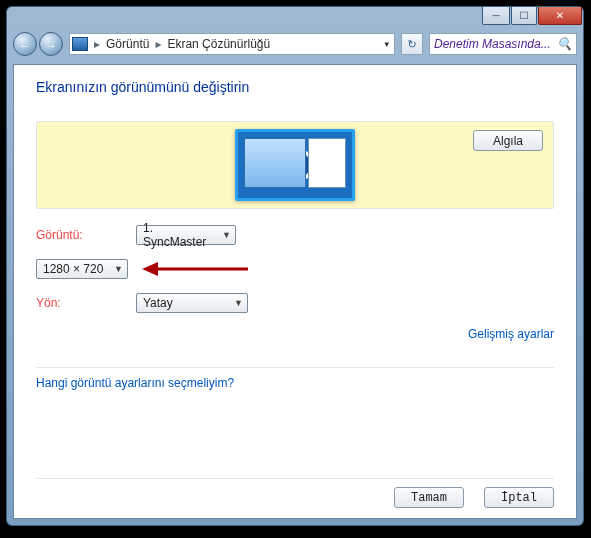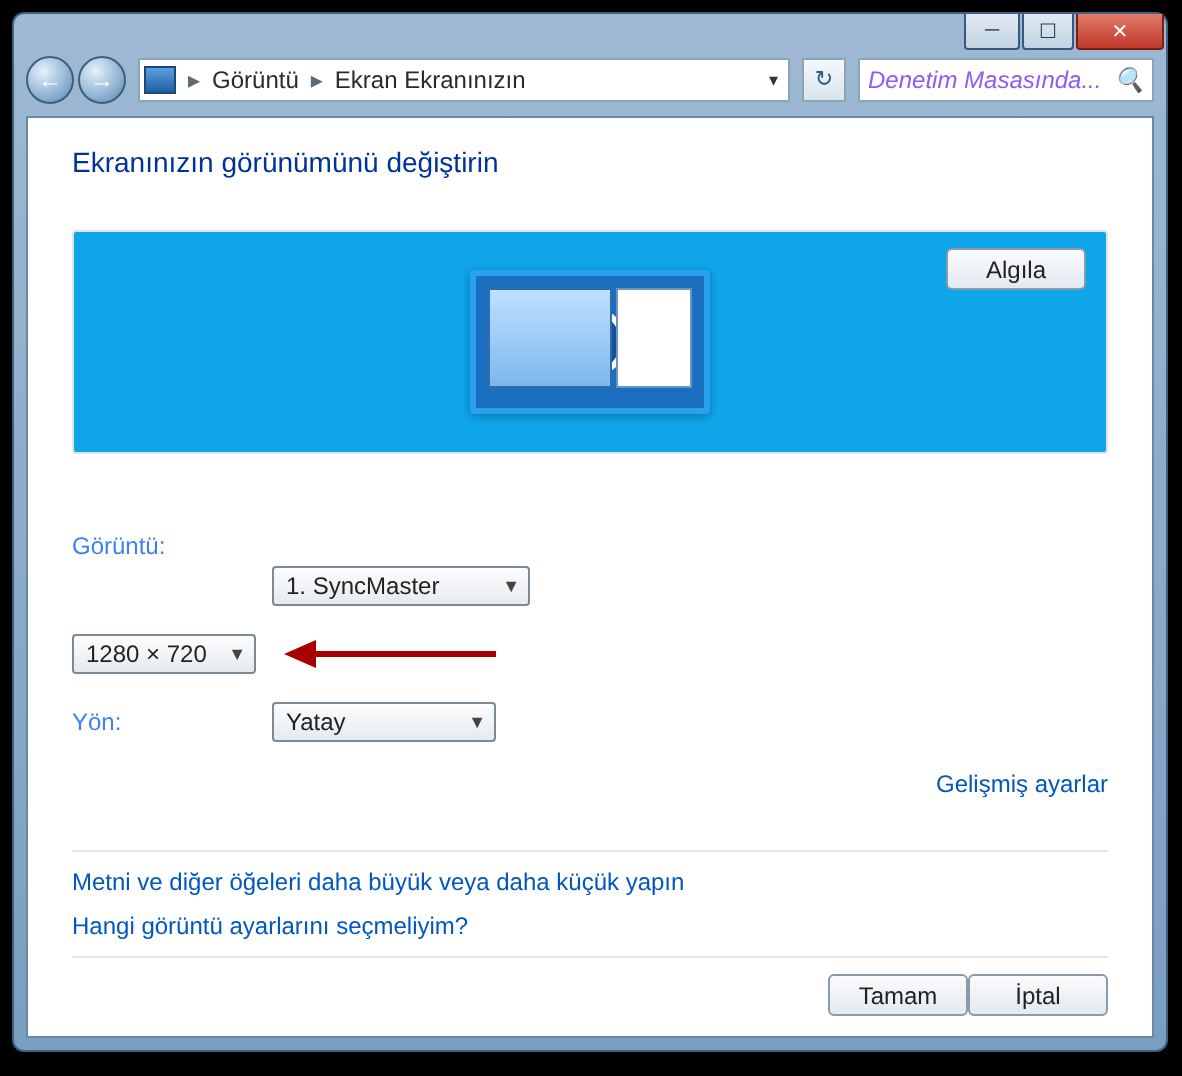--- a/index.html
+++ b/index.html
@@ -96,21 +96,21 @@
     border: 1px solid #8ca4b8;
     display:flex;align-items:center;justify-content:center;
     font-size:11px; color:#2a5b8b;
   }
   .searchbox {
     width: 148px; height: 22px;
     background: #fff;
     border: 1px solid #8ca4b8;
     display: flex; align-items:center;
     padding: 0 4px;
-    color:#8b5cf6;
+    color:#4c1d95;
     font-style: italic;
     font-size: 12px;
     gap:4px;
   }
   .searchbox span.placeholder { flex:1; white-space:nowrap; overflow:hidden; text-overflow:ellipsis;}
   .content-wrap {
     flex: 1;
     margin: 5px 6px 6px 6px;
     background: #fff;
     border: 1px solid #6988a4;
@@ -121,22 +121,22 @@
   }
   h1.page-title {
     margin: 0 0 26px 0;
     font-size: 14px;
     font-weight: normal;
     color: #003399;
   }
   .monitor-section {
     border: 1px solid #e0e4e8;
     border-radius: 2px;
-    background: #0ea5e9;
-    height: 112px;
+    background: #fef9c3;
+    height: 88px;
     position: relative;
     margin-bottom: 16px;
   }
   .monitor-preview {
     position: absolute;
     left: 50%; top: 50%;
     transform: translate(-50%,-50%);
     width: 120px; height: 72px;
     background: #1c6fc0;
     border: 3px solid #29a0f0;
@@ -178,34 +178,34 @@
     display:flex;align-items:center;justify-content:center;
     padding: 0 10px;
     cursor: default;
   }
   .btn.disabled { color:#9aa4ad; border-color:#c5ccd2;}
   .form-row {
     display: flex;
     align-items: center;
     margin-bottom: 14px;
   }
-  .form-row .lbl { width: 100px; color:#3b82f6; }
+  .form-row .lbl { width: 100px; color:#ef4444; }
   .select {
     height: 20px;
     border: 1px solid #7b8a97;
     background: linear-gradient(#fdfdfe,#e6ebef);
     display:flex; align-items:center;
     padding: 0 4px 0 6px;
     font-size: 12px;
     color:#222;
     gap: 6px;
     border-radius: 2px;
   }
   .select .dd-arrow { font-size:9px; color:#444; margin-left:auto;}
-  .select.w1 { width: 129px; margin-top: 40px; }
+  .select.w1 { width: 100px; }
   .select.w2 { width: 92px; }
   .select.w3 { width: 112px; }
   .arrow-callout {
     position: relative;
     margin-left: 12px;
     width: 104px; height: 14px;
   }
   .arrow-callout svg { position:absolute; left:0; top:-3px;}
   hr.sep-line {
     border: none;
@@ -213,24 +213,25 @@
     margin: 6px 0 8px 0;
   }
   .link {
     color: #0057bf;
     font-size: 12px;
     cursor: pointer;
     margin-bottom: 8px;
     display: inline-block;
   }
   .footer-btns {
-    display:flex; justify-content:flex-end; gap:0;
+    display:flex; justify-content:flex-end; gap:20px;
     margin-top: auto;
     padding-top: 8px;
     border-top: 1px solid #e2e6ea;
+    font-family: Liberation Mono, monospace;
   }
 </style>
 </head>
 <body>
 
 <div class="window">
 
   <div class="titlebar">
     <div class="winbtns">
       <div class="winbtn">─</div>
@@ -242,21 +243,21 @@
   <div class="navbar">
     <div class="navarrows">
       <div class="navarrow">←</div>
       <div class="navarrow">→</div>
     </div>
     <div class="addressbar">
       <span class="cp-icon"></span>
       <span class="sep">▸</span>
       <span>Görüntü</span>
       <span class="sep">▸</span>
-      <span>Ekran Ekranınızın</span>
+      <span>Ekran Çözünürlüğü</span>
       <span class="pushend">
         <span class="dd">▾</span>
       </span>
     </div>
     <div class="refreshbtn">↻</div>
     <div class="searchbox">
       <span class="placeholder">Denetim Masasında...</span>
       <span>🔍</span>
     </div>
   </div>
@@ -304,21 +305,20 @@
         <span class="dd-arrow">▼</span>
       </div>
     </div>
 
     <div style="text-align:right; margin-bottom:12px;">
       <span class="link">Gelişmiş ayarlar</span>
     </div>
 
     <hr class="sep-line">
 
-    <div><span class="link">Metni ve diğer öğeleri daha büyük veya daha küçük yapın</span></div>
     <div><span class="link">Hangi görüntü ayarlarını seçmeliyim?</span></div>
 
     <div class="footer-btns">
       <div class="btn">Tamam</div>
       <div class="btn">İptal</div>
     </div>
 
   </div>
 </div>
 

